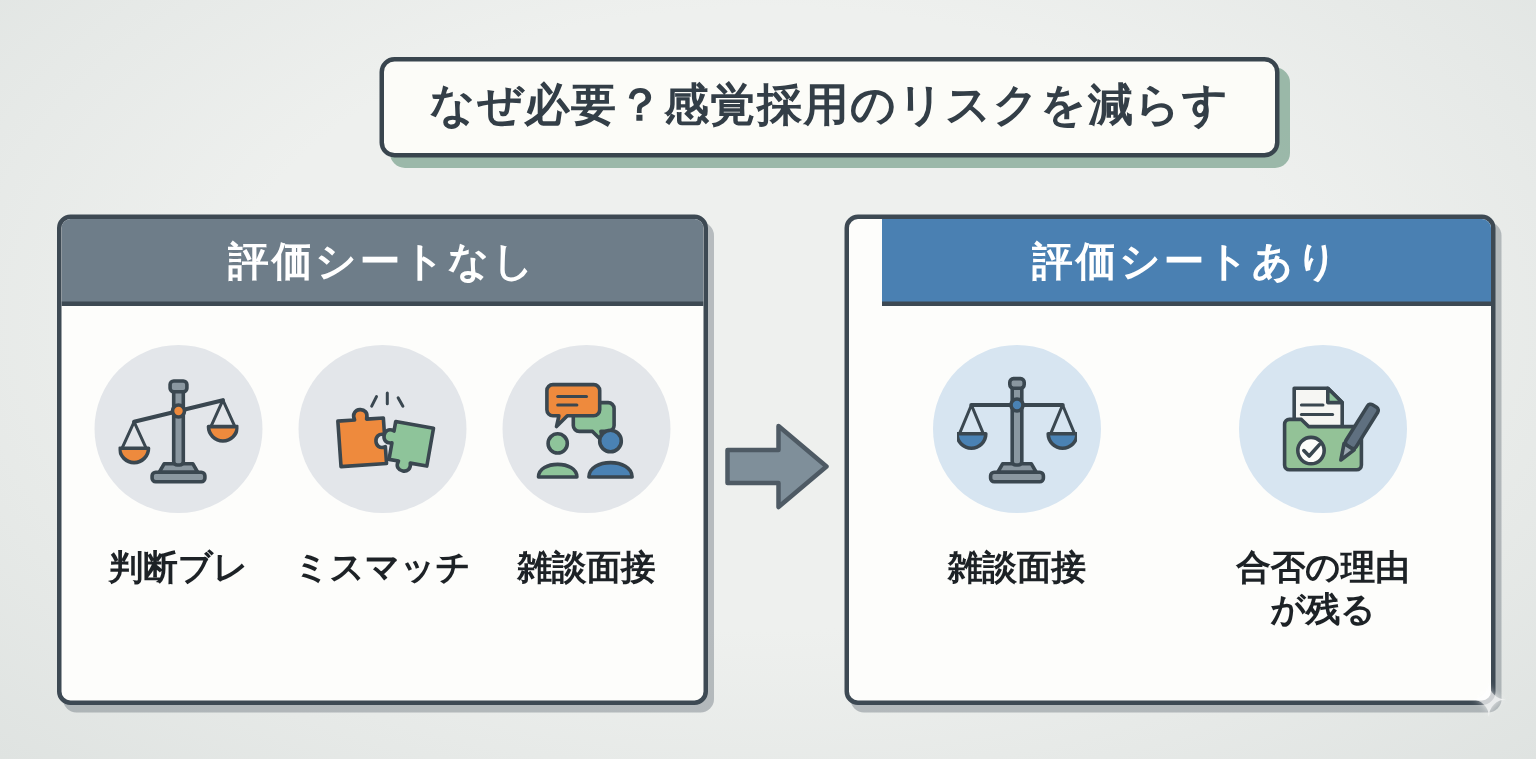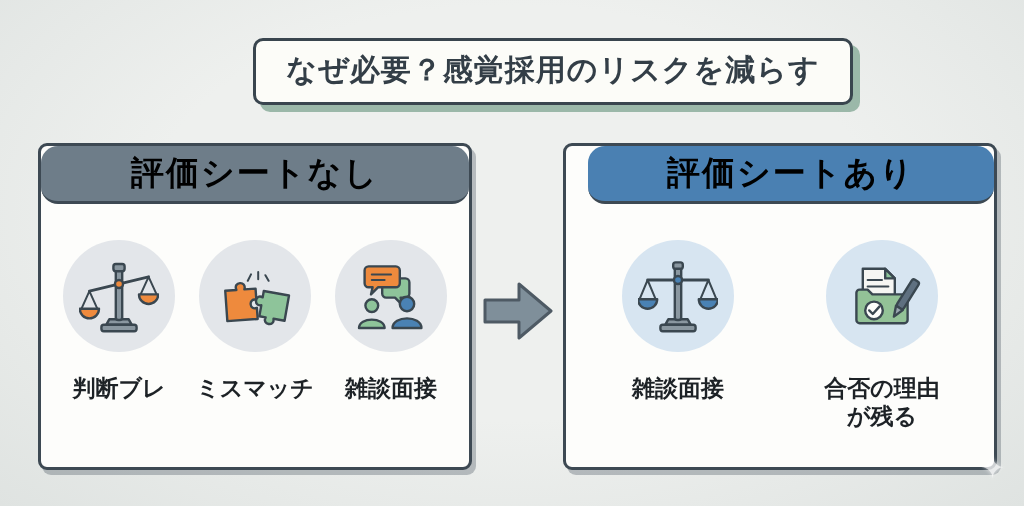--- a/index.html
+++ b/index.html
@@ -22,27 +22,27 @@
   
   .panel{
     position:absolute;top:143px;width:434px;height:327px;background:#fdfdfb;
     border:3px solid #3d4953;border-radius:9px;box-sizing:border-box;
     box-shadow:4px 5px 0 rgba(78,90,99,.35);overflow:hidden;
   }
   .panel-left{left:38px;}
   .panel-right{left:563px;}
   .panel-header{
     height:55px;display:flex;align-items:center;justify-content:center;
-    border-bottom:3px solid #3d4953;color:#000000;font-size:33px;font-weight:700;letter-spacing:2px;border-radius:17px;
+    border-bottom:3px solid #3d4953;color:#ffffff;font-size:27px;font-weight:700;letter-spacing:2px;
   }
   .panel-left .panel-header{background:#6e7d89;}
   .panel-right .panel-header{background:#4a80b2;margin-left:22px;}
   .panel-body{
     display:flex;justify-content:space-around;align-items:flex-start;
-    padding:36px 10px 0;
+    padding:26px 10px 0;
   }
   .item{display:flex;flex-direction:column;align-items:center;width:138px;}
   .icon-circle{
     width:112px;height:112px;border-radius:50%;
     display:flex;align-items:center;justify-content:center;
   }
   .panel-left .icon-circle{background:#e3e6ea;}
   .panel-right .icon-circle{background:#d7e5f1;}
   .icon-circle svg{width:80px;height:80px;}
   .item-label{

